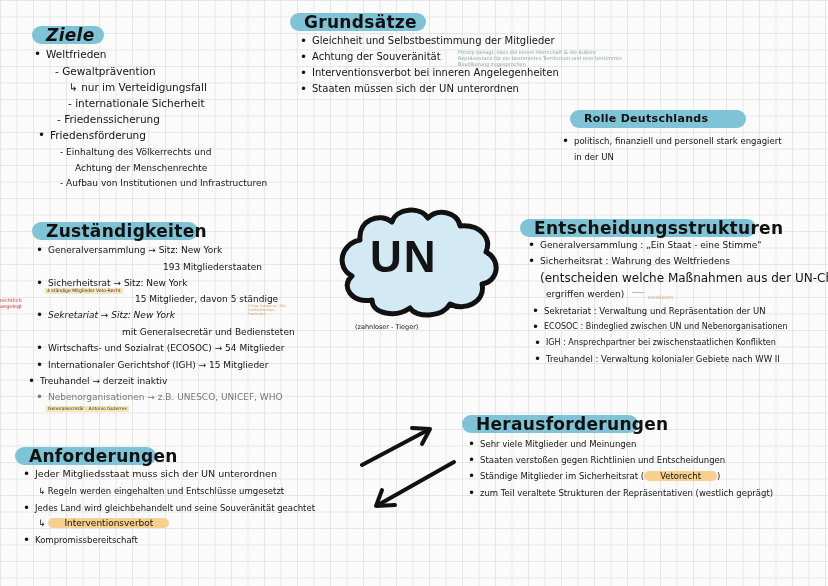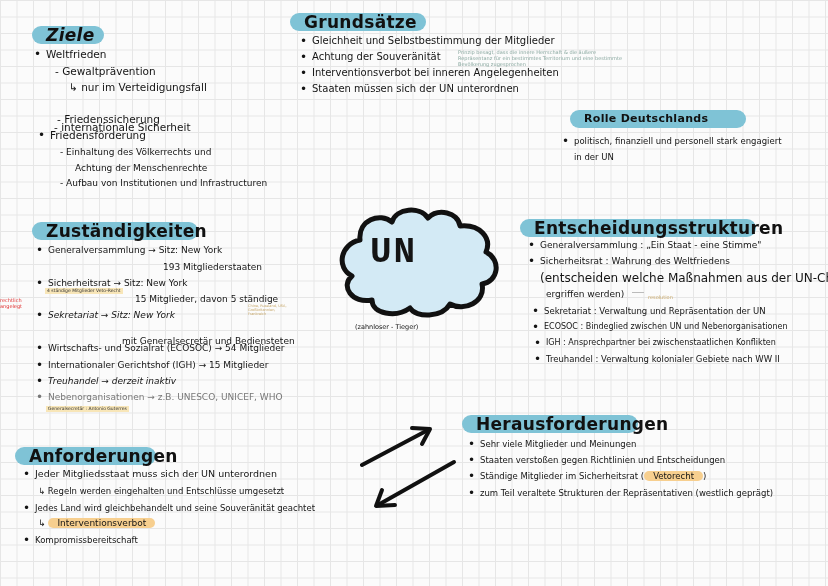--- a/index.html
+++ b/index.html
@@ -19,31 +19,31 @@
     background:#7fc3d6; border-radius:10px; padding:0 12px 0 14px;
     font-family:"DejaVu Sans", sans-serif; font-weight:bold; font-size:17px;
     letter-spacing:0.3px; color:#111;
   }
   .line { position:absolute; white-space:nowrap; font-size:10.5px; line-height:14px; }
   .bullet::before { content:"•"; position:absolute; left:-12px; font-size:12px; }
   .small { font-size:9px; }
   .tiny { font-size:5px; color:#8aa8a0; line-height:6px; }
   .note-yellow { font-size:4.5px; color:#333; background:#f8e6b8; padding:0 2px; line-height:6px; }
   .note-red { font-size:5px; color:#e03030; line-height:6px; }
-  .hl-orange { background:#f7cf8f; border-radius:5px; padding:0 9px; }
+  .hl-orange { background:#f7cf8f; border-radius:5px; padding:0 16px; }
   .grey { color:#777; }
 </style>
 </head>
 <body>
 
 <div class="heading" style="left:32px;top:26px;width:46px;font-style:italic;">Ziele</div>
 <div class="line bullet" style="left:46px;top:47px;">Weltfrieden</div>
 <div class="line" style="left:55px;top:64px;">- Gewaltprävention</div>
 <div class="line" style="left:60px;top:80px;margin-left:9px;">↳ nur im Verteidigungsfall</div>
-<div class="line" style="left:54px;top:96px;margin-top:24px;">- internationale Sicherheit</div>
+<div class="line" style="left:68px;top:96px;">- internationale Sicherheit</div>
 <div class="line" style="left:57px;top:112px;">- Friedenssicherung</div>
 <div class="line bullet" style="left:50px;top:128px;">Friedensförderung</div>
 <div class="line small" style="left:60px;top:145px;">- Einhaltung des Völkerrechts und</div>
 <div class="line small" style="left:75px;top:161px;">Achtung der Menschenrechte</div>
 <div class="line small" style="left:60px;top:176px;">- Aufbau von Institutionen und Infrastructuren</div>
 
 <div class="heading" style="left:290px;top:13px;width:110px;">Grundsätze</div>
 <div class="line bullet" style="left:312px;top:34px;font-size:10px;">Gleichheit und Selbstbestimmung der Mitglieder</div>
 <div class="line bullet" style="left:312px;top:50px;font-size:10px;">Achtung der Souveränität</div>
 <div class="abs tiny" style="left:458px;top:49px;width:170px;white-space:normal;">Prinzip besagt, dass die innere Herrschaft &amp; die äußere Repräsentanz für ein bestimmtes Territorium und eine bestimmte Bevölkerung zugesprochen</div>
@@ -56,33 +56,33 @@
 
 <div class="heading" style="left:32px;top:222px;width:140px;">Zuständigkeiten</div>
 <div class="line small bullet" style="left:48px;top:243px;">Generalversammlung → Sitz: New York</div>
 <div class="line small" style="left:163px;top:260px;">193 Mitgliederstaaten</div>
 <div class="line small bullet" style="left:48px;top:276px;">Sicherheitsrat → Sitz: New York</div>
 <div class="abs note-yellow" style="left:45px;top:288px;">4 ständige Mitglieder Veto-Recht</div>
 <div class="abs note-red" style="left:0px;top:297px;width:28px;white-space:normal;">rechtlich angelegt</div>
 <div class="line small" style="left:135px;top:292px;">15 Mitglieder, davon 5 ständige</div>
 <div class="abs tiny" style="left:248px;top:304px;width:45px;white-space:normal;color:#c8a86a;font-size:3.5px;line-height:4px;">China, Russland, USA, Großbritannien, Frankreich</div>
 <div class="line small bullet" style="left:48px;top:308px;font-style:italic;">Sekretariat → Sitz: New York</div>
-<div class="line small" style="left:122px;top:325px;margin-top:9px;">mit Generalsecretär und Bediensteten</div>
+<div class="line small" style="left:122px;top:325px;">mit Generalsecretär und Bediensteten</div>
 <div class="line small bullet" style="left:48px;top:341px;">Wirtschafts- und Sozialrat (ECOSOC) → 54 Mitglieder</div>
 <div class="line small bullet" style="left:48px;top:358px;">Internationaler Gerichtshof (IGH) → 15 Mitglieder</div>
-<div class="line small bullet" style="left:48px;top:374px;font-style:italic;">Treuhandel → derzeit inaktiv</div>
+<div class="line small bullet" style="left:40px;top:374px;">Treuhandel → derzeit inaktiv</div>
 <div class="line small bullet grey" style="left:48px;top:390px;">Nebenorganisationen → z.B. UNESCO, UNICEF, WHO</div>
 <div class="abs note-yellow" style="left:46px;top:406px;">Generalsecretär : Antonio Guterres</div>
 
 <div class="abs" style="left:330px;top:200px;width:178px;width:180px;height:125px;">
   <svg width="180" height="125" viewBox="0 0 180 125">
     <path d="M30,40 C28,20 50,12 62,22 C66,8 90,6 98,18 C108,8 128,12 130,26 C150,24 162,38 156,52 C172,60 168,82 152,84 C156,102 134,112 120,104 C112,118 86,118 80,108 C66,118 42,114 42,100 C22,104 10,86 22,76 C6,68 10,44 30,40 Z" fill="#d3eaf5" stroke="#111" stroke-width="5" stroke-linejoin="round"></path>
   </svg>
 </div>
-<div class="abs" style="left:370px;top:232px;font-size:36px;font-weight:bold;font-family:Liberation Mono, monospace;letter-spacing:2px;">UN</div>
+<div class="abs" style="left:370px;top:232px;font-size:44px;font-weight:bold;font-family:Liberation Sans, sans-serif;letter-spacing:2px;">UN</div>
 <div class="abs" style="left:355px;top:323px;font-size:6.5px;">(zahnloser - Tieger)</div>
 
 <div class="heading" style="left:520px;top:219px;width:210px;">Entscheidungsstrukturen</div>
 <div class="line small bullet" style="left:540px;top:238px;">Generalversammlung : „Ein Staat - eine Stimme"</div>
 <div class="line small bullet" style="left:540px;top:254px;">Sicherheitsrat : Wahrung des Weltfriedens</div>
 <div class="line" style="left:540px;top:271px;font-size:12px;">(entscheiden welche Maßnahmen aus der UN-Charta</div>
 <div class="line small" style="left:546px;top:287px;">ergriffen werden)</div>
 <div class="abs" style="left:632px;top:292px;width:12px;height:1px;background:#bbb;"></div>
 <div class="abs tiny" style="left:648px;top:294px;color:#c8a86a;">resolution</div>
 <div class="line bullet" style="left:544px;top:304px;font-size:8.5px;">Sekretariat : Verwaltung und Repräsentation der UN</div>

